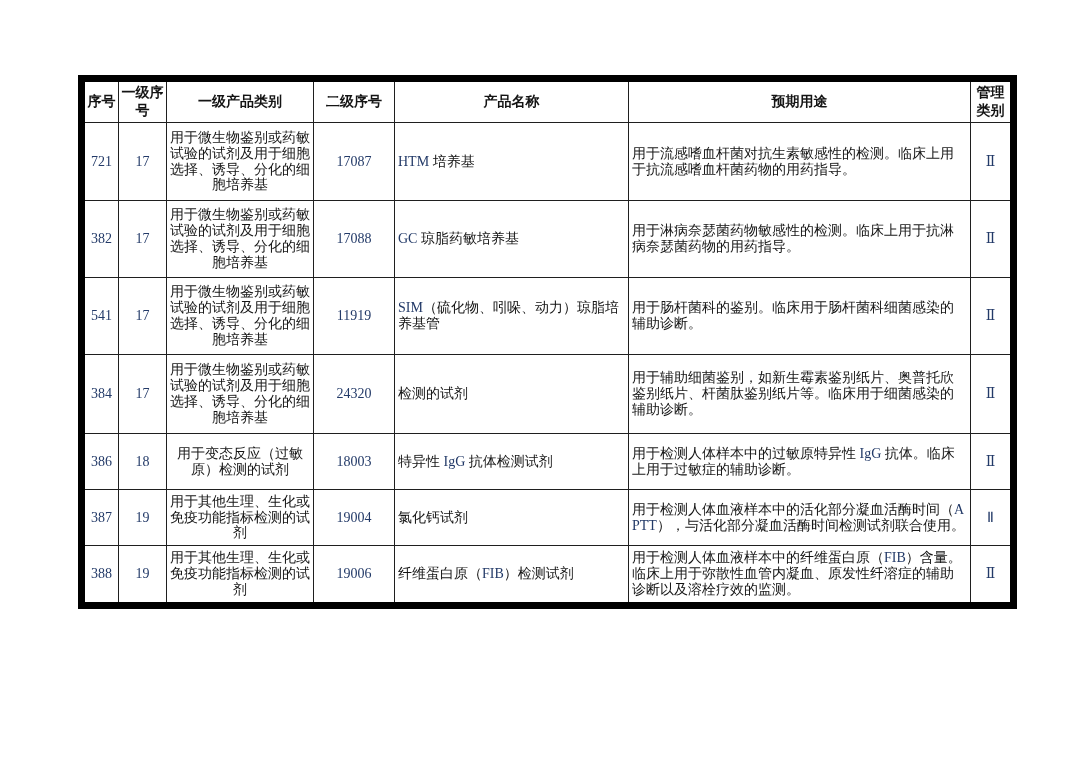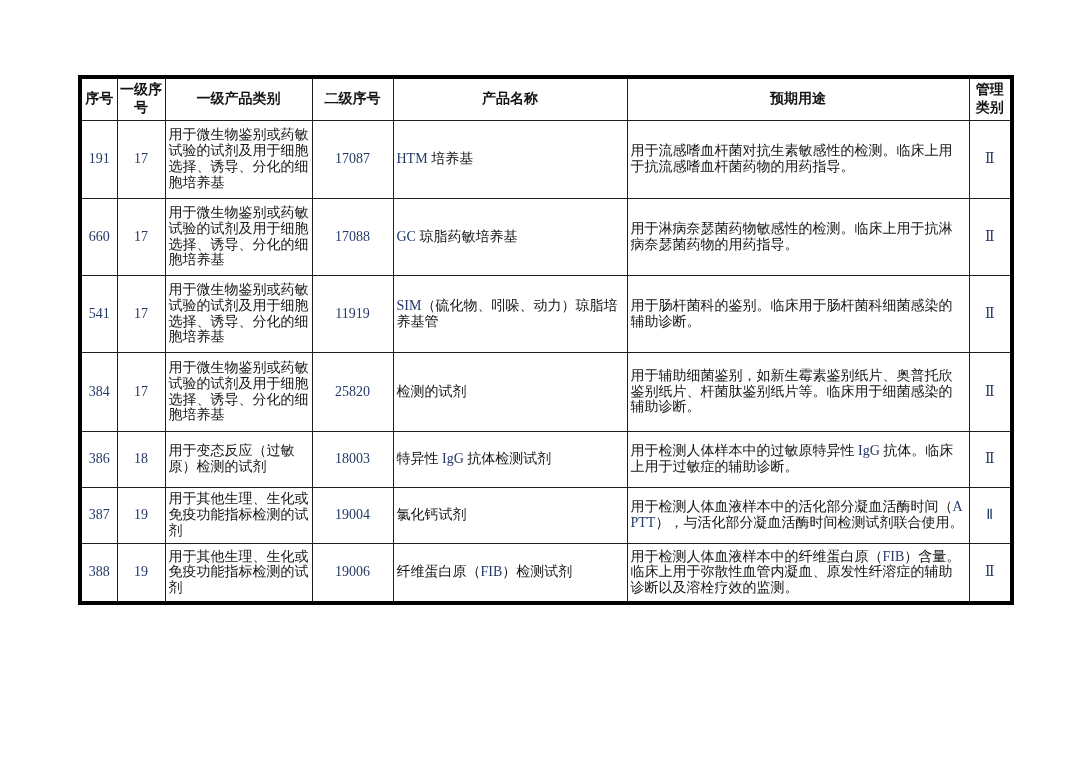--- a/index.html
+++ b/index.html
@@ -1,38 +1,38 @@
 <!DOCTYPE html>
 <html><head>
 <meta charset="utf-8">
 <style>
   html,body{margin:0;padding:0;background:#ffffff;}
   body{width:1080px;height:763px;overflow:hidden;
        font-family:"Liberation Serif","DejaVu Serif",serif;}
   .page{position:relative;width:1080px;height:763px;background:#ffffff;}
   table.doc{position:absolute;left:78px;top:75px;width:932px;
     border-collapse:collapse;table-layout:fixed;
-    border:4px solid #000000;}
+    border:7px solid #000000;}
   table.doc th,table.doc td{
     border:1px solid #1f1f1f;
     font-size:14px;line-height:15.8px;color:#141414;
     vertical-align:middle;padding:2px 3px;
     word-break:break-all;overflow:hidden;}
   table.doc th{font-weight:bold;text-align:center;line-height:18px;padding:2px 1px;}
   thead tr{height:43px;}
   tbody tr:nth-child(1){height:78px;}
   tbody tr:nth-child(2){height:77px;}
   tbody tr:nth-child(3){height:77px;}
   tbody tr:nth-child(4){height:79px;}
   tbody tr:nth-child(5){height:56px;}
   tbody tr:nth-child(6){height:56px;font-family:Liberation Serif, serif;}
   tbody tr:nth-child(7){height:60px;}
   tbody tr:nth-child(8){height:67px;}
   td.c-no,td.c-l1,td.c-l2,td.c-cls{text-align:center;}
-  td.c-cat{text-align:left;padding:2px 3px 2px 4px;margin-left:32px;}
+  td.c-cat{text-align:center;padding:2px 3px 2px 4px;margin-left:32px;}
   td.c-name{text-align:left;padding:2px 6px 2px 8px;}
   td.c-use{text-align:left;padding:2px 5px 2px 6px;}
   .lat{color:#233a68;}
 </style>
 </head>
 <body>
 
 <div class="page">
   <table class="doc">
     <colgroup>
@@ -50,51 +50,51 @@
           <th class="c-l1">一级序号</th>
           <th class="c-cat">一级产品类别</th>
           <th class="c-l2">二级序号</th>
           <th class="c-name">产品名称</th>
           <th class="c-use">预期用途</th>
           <th class="c-cls">管理类别</th>
         </tr>
     </thead>
     <tbody>
         <tr>
-          <td class="c-no"><span class="lat">191</span></td>
+          <td class="c-no"><span class="lat">721</span></td>
           <td class="c-l1"><span class="lat">17</span></td>
           <td class="c-cat">用于微生物鉴别或药敏试验的试剂及用于细胞选择、诱导、分化的细胞培养基</td>
           <td class="c-l2"><span class="lat">17087</span></td>
           <td class="c-name"><span class="lat">HTM</span> 培养基</td>
           <td class="c-use">用于流感嗜血杆菌对抗生素敏感性的检测。临床上用于抗流感嗜血杆菌药物的用药指导。</td>
           <td class="c-cls"><span class="lat">Ⅱ</span></td>
         </tr>
         <tr>
-          <td class="c-no"><span class="lat">660</span></td>
+          <td class="c-no"><span class="lat">382</span></td>
           <td class="c-l1"><span class="lat">17</span></td>
           <td class="c-cat">用于微生物鉴别或药敏试验的试剂及用于细胞选择、诱导、分化的细胞培养基</td>
           <td class="c-l2"><span class="lat">17088</span></td>
           <td class="c-name"><span class="lat">GC</span> 琼脂药敏培养基</td>
           <td class="c-use">用于淋病奈瑟菌药物敏感性的检测。临床上用于抗淋病奈瑟菌药物的用药指导。</td>
           <td class="c-cls"><span class="lat">Ⅱ</span></td>
         </tr>
         <tr>
           <td class="c-no"><span class="lat">541</span></td>
           <td class="c-l1"><span class="lat">17</span></td>
           <td class="c-cat">用于微生物鉴别或药敏试验的试剂及用于细胞选择、诱导、分化的细胞培养基</td>
           <td class="c-l2"><span class="lat">11919</span></td>
           <td class="c-name"><span class="lat">SIM</span>（硫化物、吲哚、动力）琼脂培养基管</td>
           <td class="c-use">用于肠杆菌科的鉴别。临床用于肠杆菌科细菌感染的辅助诊断。</td>
           <td class="c-cls"><span class="lat">Ⅱ</span></td>
         </tr>
         <tr>
           <td class="c-no"><span class="lat">384</span></td>
           <td class="c-l1"><span class="lat">17</span></td>
           <td class="c-cat">用于微生物鉴别或药敏试验的试剂及用于细胞选择、诱导、分化的细胞培养基</td>
-          <td class="c-l2"><span class="lat">25820</span></td>
+          <td class="c-l2"><span class="lat">24320</span></td>
           <td class="c-name">检测的试剂</td>
           <td class="c-use">用于辅助细菌鉴别，如新生霉素鉴别纸片、奥普托欣鉴别纸片、杆菌肽鉴别纸片等。临床用于细菌感染的辅助诊断。</td>
           <td class="c-cls"><span class="lat">Ⅱ</span></td>
         </tr>
         <tr>
           <td class="c-no"><span class="lat">386</span></td>
           <td class="c-l1"><span class="lat">18</span></td>
           <td class="c-cat">用于变态反应（过敏原）检测的试剂</td>
           <td class="c-l2"><span class="lat">18003</span></td>
           <td class="c-name">特异性 <span class="lat">IgG</span> 抗体检测试剂</td>

